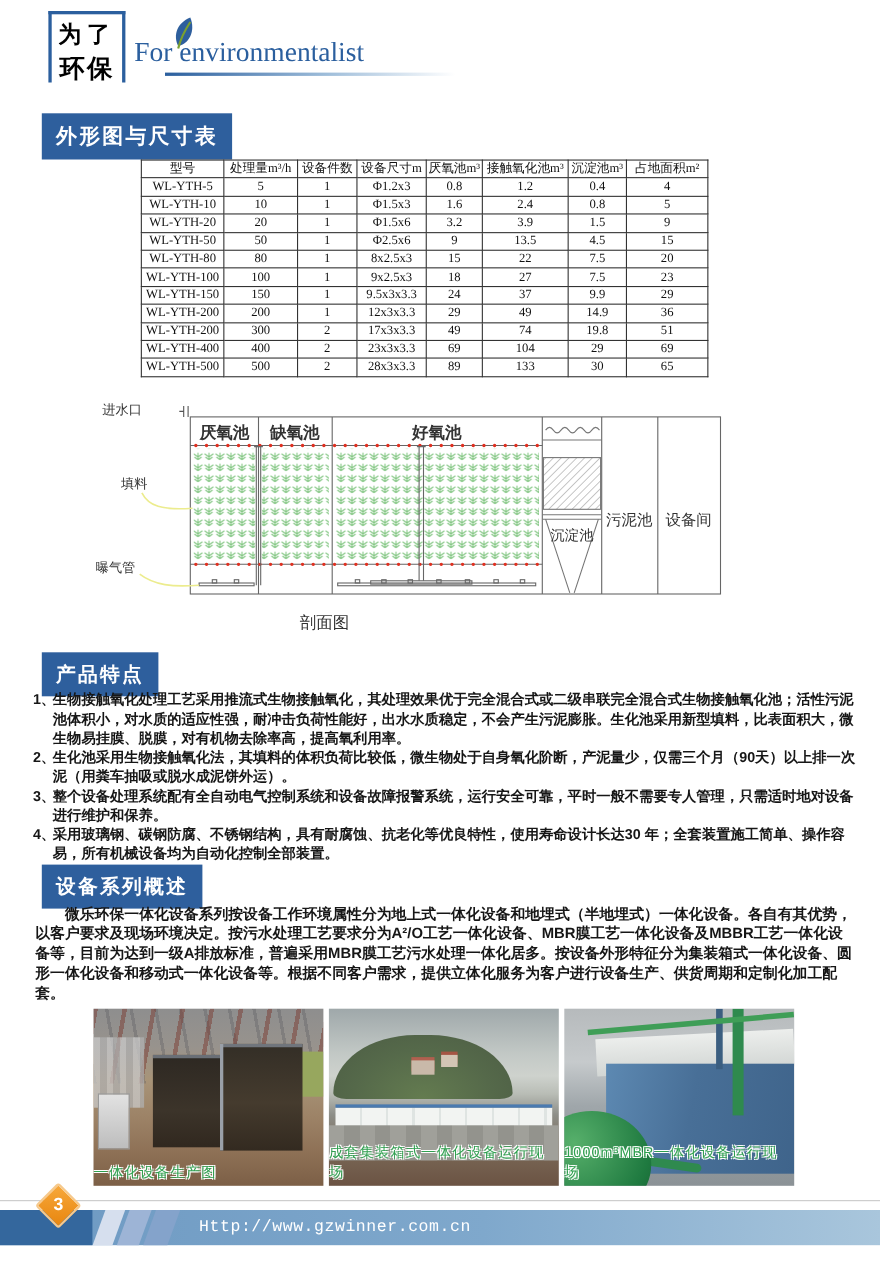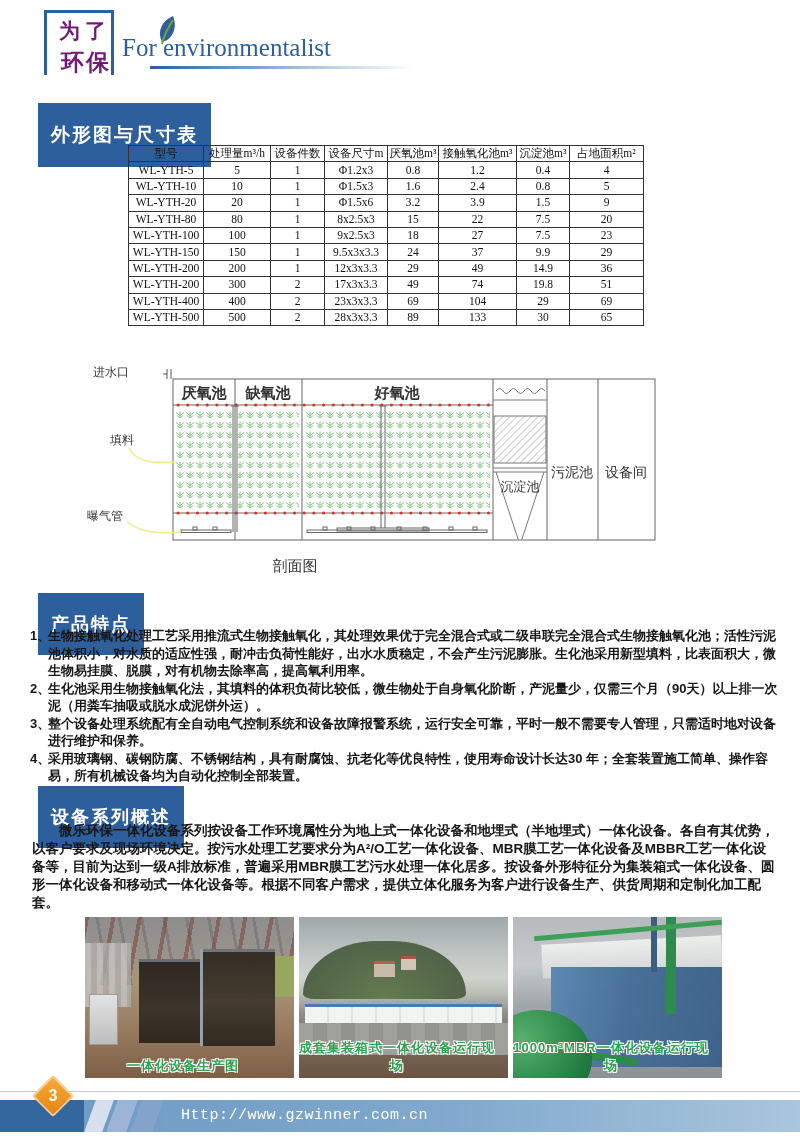--- a/index.html
+++ b/index.html
@@ -2,32 +2,32 @@
 <html><head>
 <meta charset="utf-8">
 <style>
   html,body{margin:0;padding:0;background:#fff}
   .page{position:relative;width:800px;height:1148px;background:#fff;overflow:hidden;
         font-family:"Liberation Sans",sans-serif;color:#1a1a1a}
 
   
   .logo-box{position:absolute;left:44px;top:10px;width:64px;height:62px;
             border-left:3px solid #2b5f9e;border-top:3px solid #2b5f9e;border-right:3px solid #2b5f9e;
-            color:#701a75;font-weight:bold;text-align:right}
+            color:#000000;font-weight:bold;text-align:center}
   .logo-box .l1{font-size:21px;letter-spacing:5px;margin-top:4px}
   .logo-box .l2{font-size:23px;letter-spacing:2px;margin-top:2px}
   .tagline{position:absolute;left:122px;top:34px;font-family:"Liberation Serif",serif;
            font-size:25px;color:#2b5f9e}
   .leaf{position:absolute;left:153px;top:14px}
   .tagline-rule{position:absolute;left:150px;top:66px;width:264px;height:3px;
                 background:linear-gradient(to right,#2b5f9e,#9dbcd9 55%,rgba(255,255,255,0))}
 
   
   .sec-title{position:absolute;background:#2e5f9d;color:#fff;font-weight:bold;
-             letter-spacing:2px;padding:19px 13px}
+             letter-spacing:2px;padding:8px 13px}
   .t1{left:38px;top:103px;font-size:19px}
   .t2{left:38px;top:593px;font-size:18px}
   .t3{left:38px;top:786px;font-size:18px}
 
   
   .spec{position:absolute;left:128px;top:145px;border-collapse:collapse;table-layout:fixed;
         font-family:"Liberation Serif",serif;font-size:11.5px;color:#111}
   .spec th,.spec td{border:1px solid #333;text-align:center;padding:0;height:15.4px;
                     line-height:15px;font-weight:normal;overflow:hidden;white-space:nowrap}
   .spec th:nth-child(1),.spec td:nth-child(1){width:74px}
@@ -49,22 +49,22 @@
   .feat{position:relative;padding-left:18px}
   .feat .num{position:absolute;left:0;top:0}
 
   
   .overview{position:absolute;left:32px;top:822px;width:746px;margin:0;font-size:13.5px;
             line-height:18px;font-weight:600;color:#161616;text-indent:2em}
 
   
   .photo{position:absolute;top:917px;width:209px;height:161px;overflow:hidden}
   .ph1{left:85px}.ph2{left:299px}.ph3{left:513px}
-  .cap{position:absolute;bottom:3px;left:0;right:13px;text-align:center;font-size:13px;
-       font-weight:bold;color:#2fa04f;letter-spacing:1px;
+  .cap{position:absolute;bottom:3px;left:0;right:13px;text-align:left;font-size:13px;
+       font-weight:normal;color:#2fa04f;letter-spacing:1px;
        text-shadow:-1px -1px 0 #fff,1px -1px 0 #fff,-1px 1px 0 #fff,1px 1px 0 #fff}
   .shape{position:absolute}
 
   .s1{background:linear-gradient(180deg,#8e8e8e 0%,#98938d 22%,#a89478 40%,#9c8266 62%,#8d7055 82%,#7c5f46 100%)}
   .s1-roof{top:0;left:0;right:0;height:42%;
      background:repeating-linear-gradient(100deg,rgba(120,50,40,.45) 0 4px,transparent 4px 26px),
                 repeating-linear-gradient(80deg,rgba(90,90,95,.35) 0 3px,transparent 3px 22px)}
   .s1-wall{top:16%;left:0;width:22%;height:40%;opacity:.75;
      background:repeating-linear-gradient(90deg,#c9c9c9 0 6px,#b0b0b0 6px 12px)}
   .s1-green{top:24%;right:0;width:20%;height:26%;background:#97a75e}
@@ -171,20 +171,30 @@
           <td>WL-YTH-20</td>
           <td>20</td>
           <td>1</td>
           <td>Φ1.5x6</td>
           <td>3.2</td>
           <td>3.9</td>
           <td>1.5</td>
           <td>9</td>
         </tr>
         <tr>
+          <td>WL-YTH-50</td>
+          <td>50</td>
+          <td>1</td>
+          <td>Φ2.5x6</td>
+          <td>9</td>
+          <td>13.5</td>
+          <td>4.5</td>
+          <td>15</td>
+        </tr>
+        <tr>
           <td>WL-YTH-80</td>
           <td>80</td>
           <td>1</td>
           <td>8x2.5x3</td>
           <td>15</td>
           <td>22</td>
           <td>7.5</td>
           <td>20</td>
         </tr>
         <tr>

